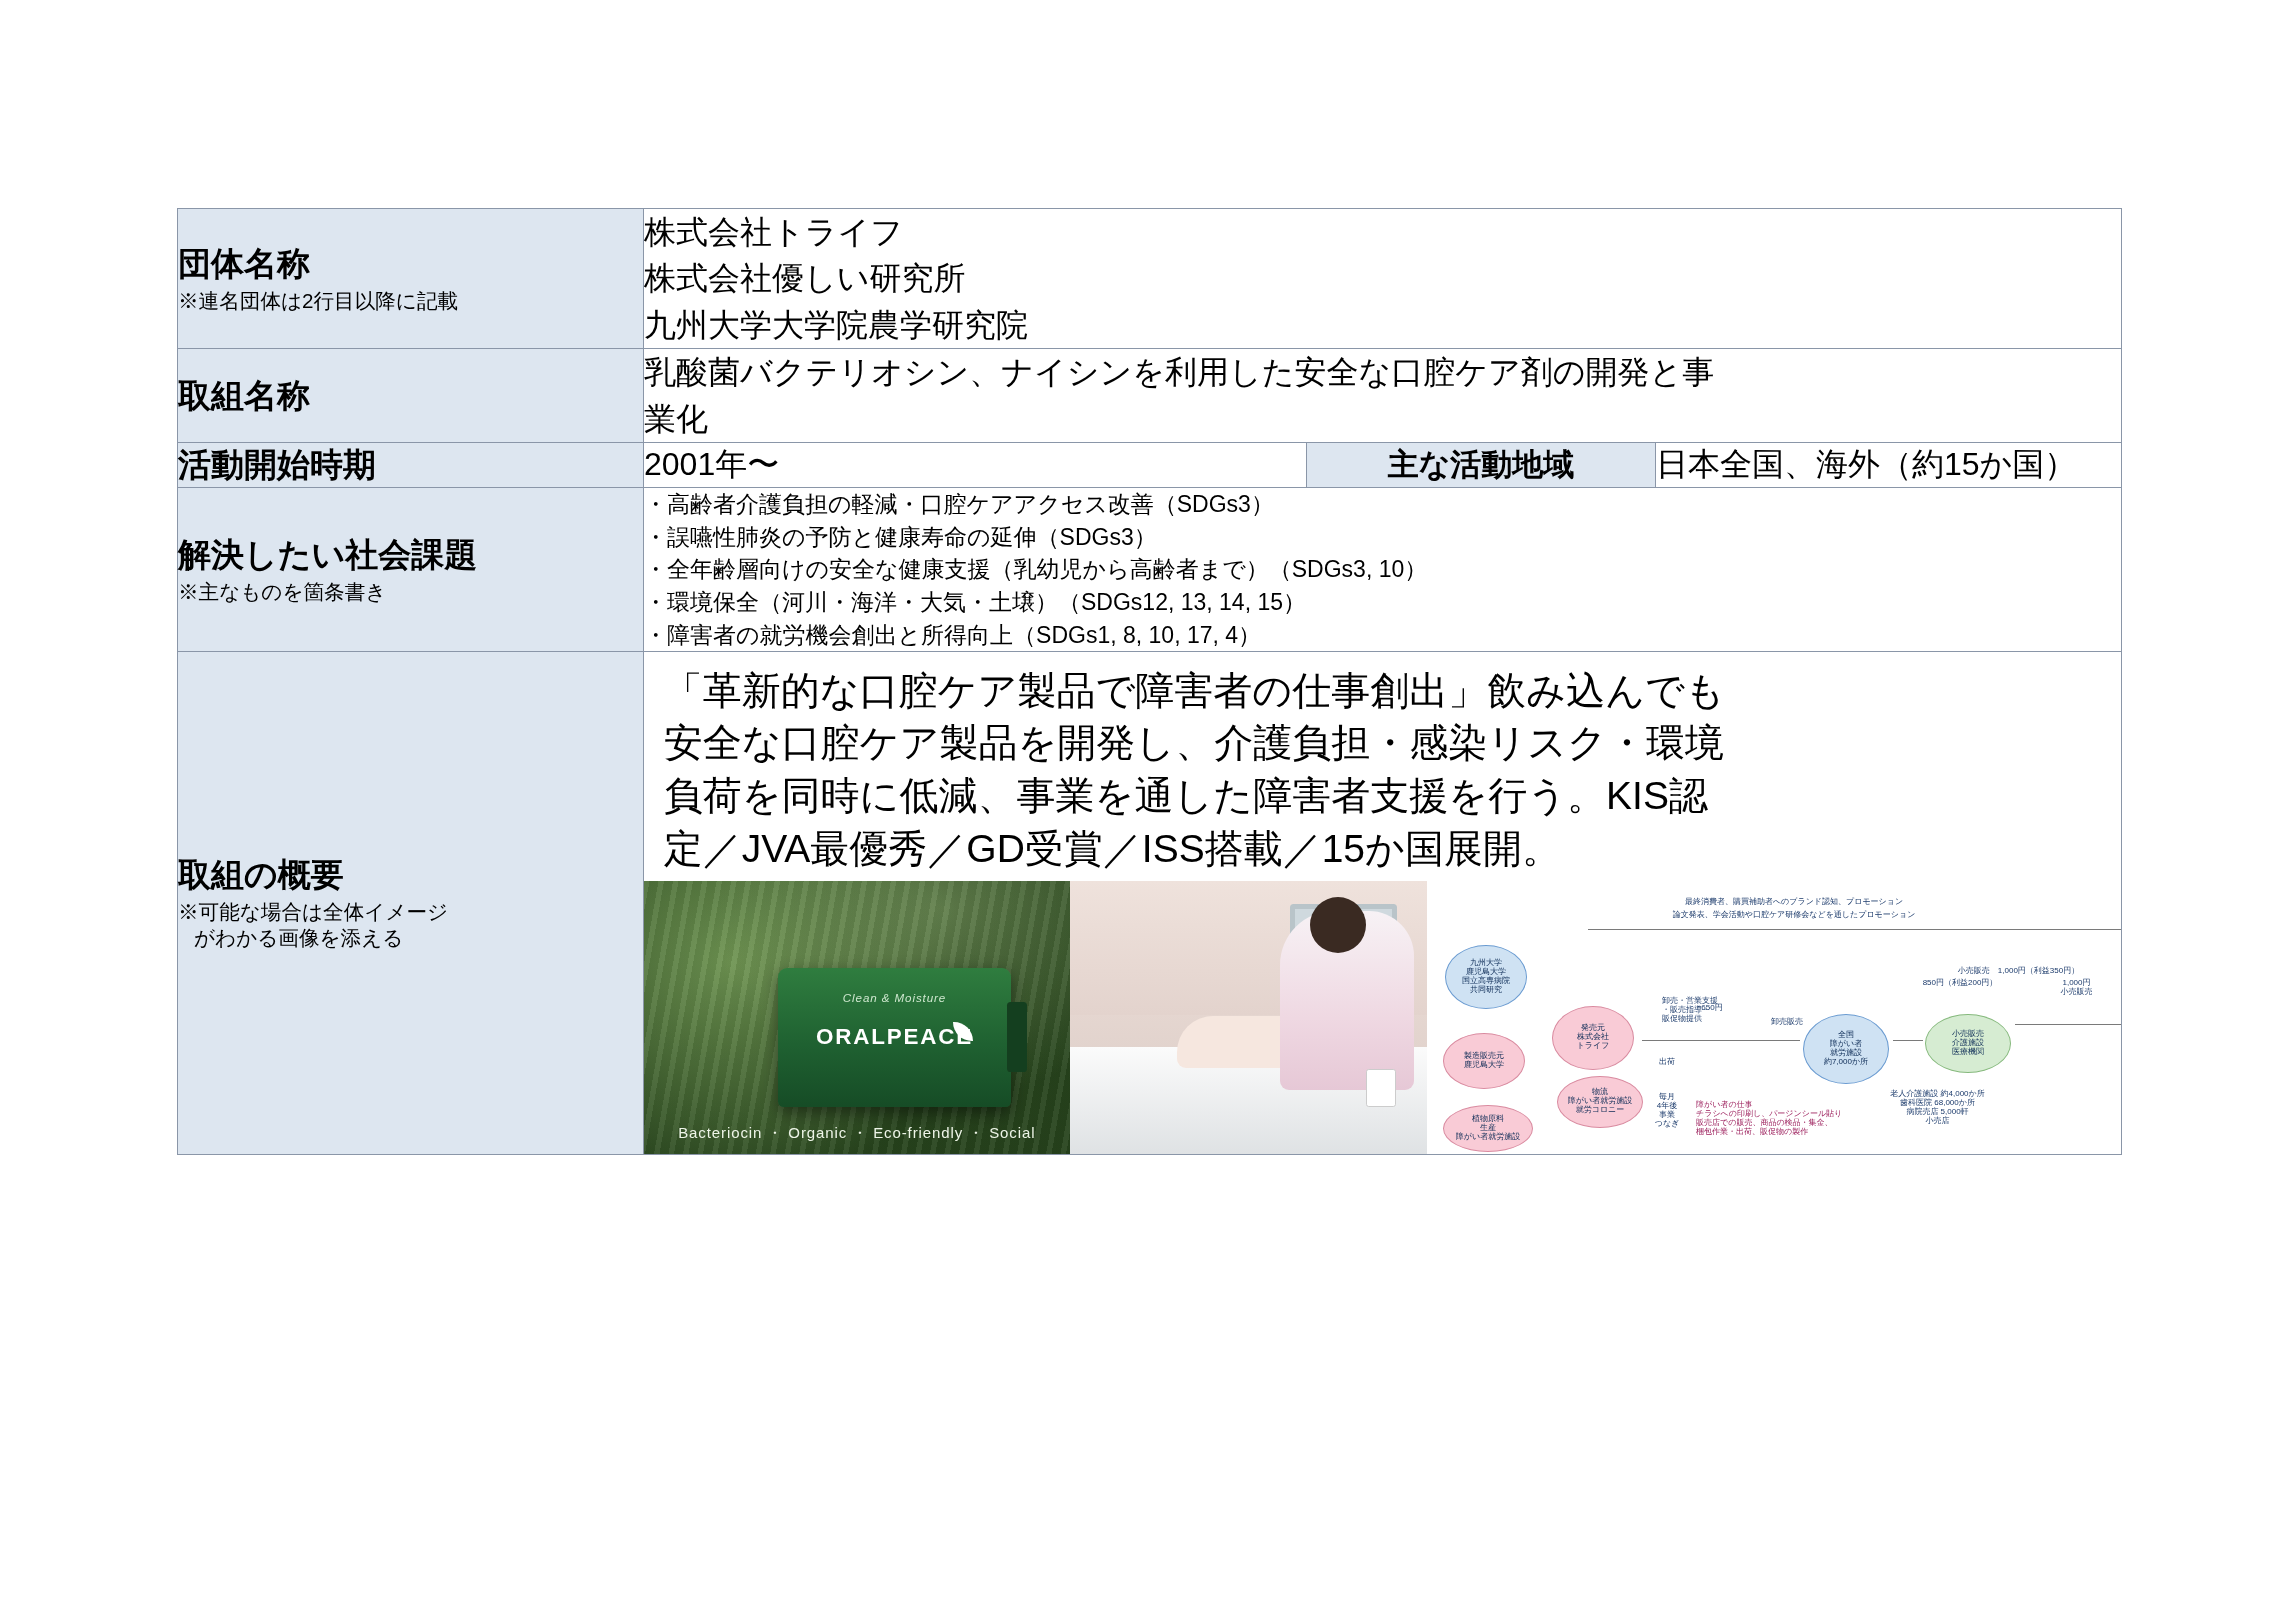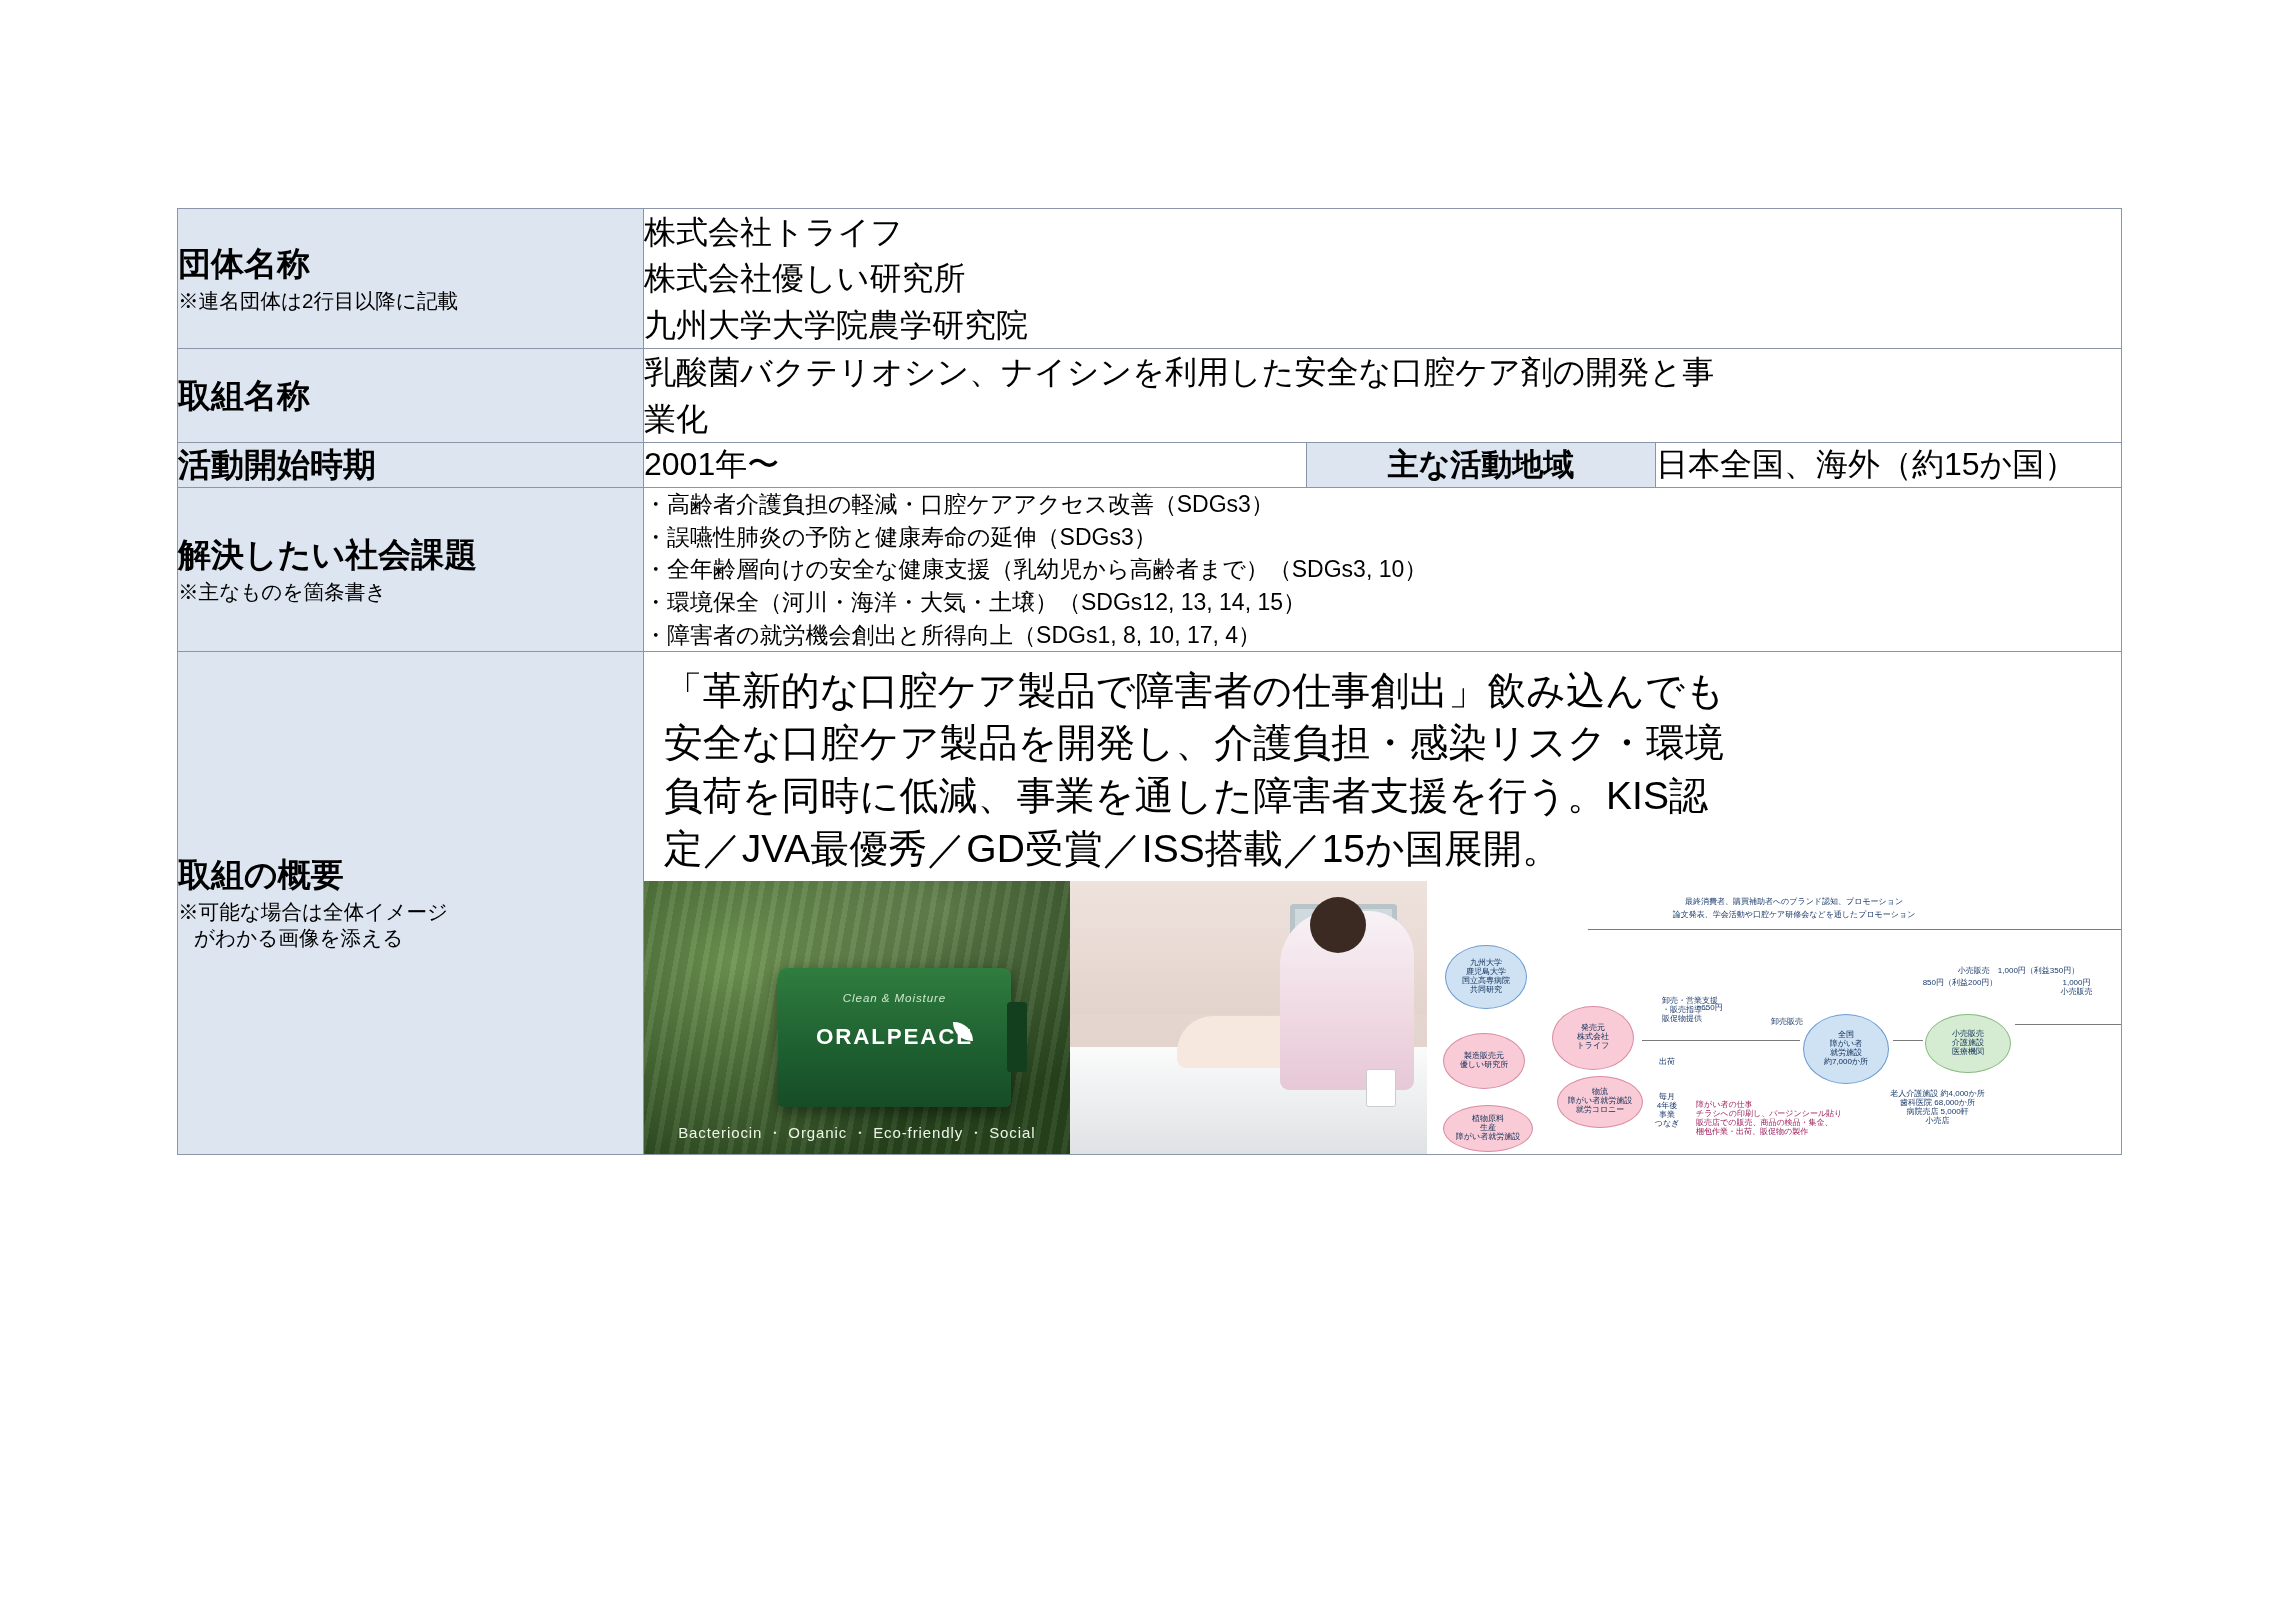--- a/index.html
+++ b/index.html
@@ -348,21 +348,21 @@
               <div class="d-txt" style="left:179px; top:16px; width:376px;">最終消費者、購買補助者へのブランド認知、プロモーション</div>
               <div class="d-txt" style="left:179px; top:29px; width:376px;">論文発表、学会活動や口腔ケア研修会などを通したプロモーション</div>
 
               <div class="arrow-line" style="left:161px; top:48px; width:573px;"></div>
 
               <div class="node n-blue" style="left:18px; top:64px; width:82px; height:64px;">九州大学
 鹿児島大学
 国立高専病院
 共同研究</div>
               <div class="node n-pink" style="left:16px; top:152px; width:82px; height:56px;">製造販売元
-優しい研究所</div>
+鹿児島大学</div>
               <div class="node n-pink" style="left:125px; top:125px; width:82px; height:64px;">発売元
 株式会社
 トライフ</div>
               <div class="node n-pink" style="left:16px; top:224px; width:90px; height:47px;">植物原料
 生産
 障がい者就労施設</div>
               <div class="node n-pink" style="left:130px; top:195px; width:86px; height:52px;">物流
 障がい者就労施設
 就労コロニー</div>
               <div class="node n-blue" style="left:376px; top:133px; width:86px; height:70px;">全国

